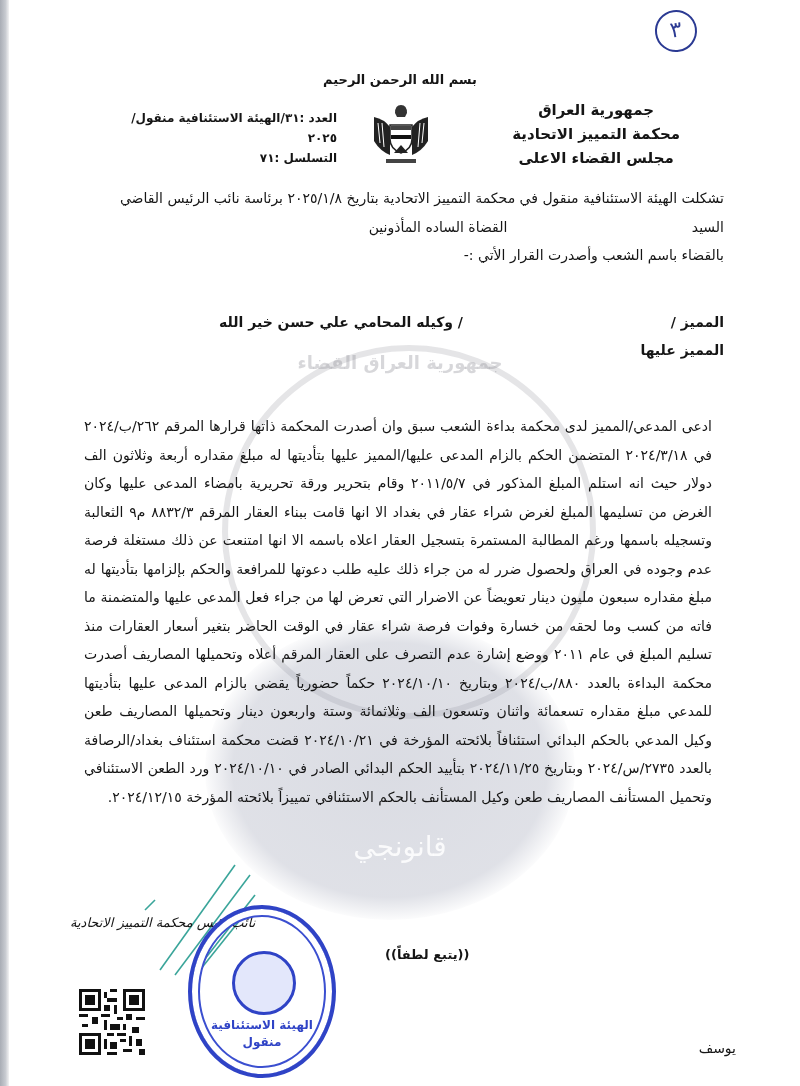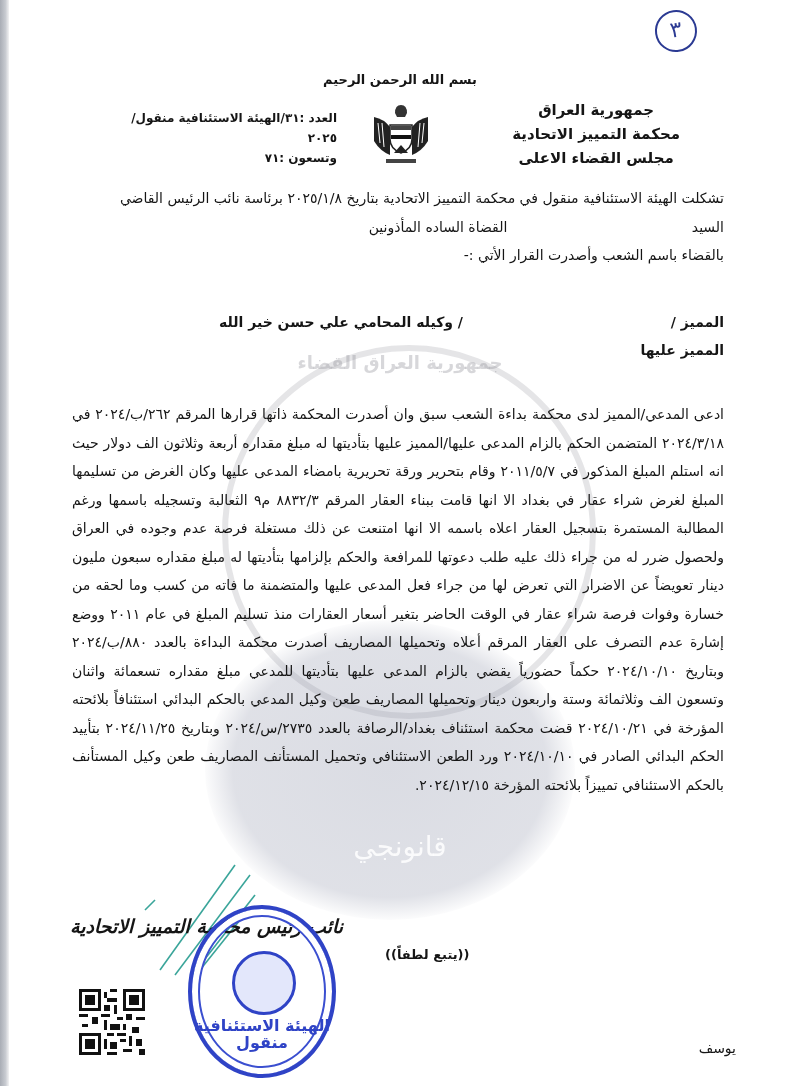--- a/index.html
+++ b/index.html
@@ -37,21 +37,21 @@
     font-size: 14px; font-weight: normal; line-height: 28.5px;
   }
   .intro { top: 184px; }
   .intro .line { display: block; white-space: nowrap; }
   .row { display: flex; justify-content: space-between; }
   .parties { position: absolute; right: 76px; left: 72px; top: 308px; direction: rtl;
     font-size: 14px; font-weight: bold; line-height: 28px; }
   .parties .pl { display: flex; }
   .parties .lab { width: 150px; }
   .main { top: 400px; text-align-last: right; }
-  .main p { margin: 0; text-align: justify; }
+  .main p { margin: 12px; text-align: justify; }
   .watermark {
     position: absolute; left: 222px; top: 345px; width: 362px; height: 362px;
     border-radius: 50%; border: 6px solid rgba(150,150,160,0.25);
     pointer-events: none;
   }
   .wm-disc {
     position: absolute; left: 205px; top: 620px; width: 370px; height: 300px;
     border-radius: 50%;
     background: radial-gradient(ellipse at center, rgba(150,155,175,0.35) 0%, rgba(150,155,175,0.30) 60%, rgba(150,155,175,0.0) 72%);
     pointer-events: none;
@@ -61,42 +61,42 @@
     font-size: 28px; color: rgba(255,255,255,0.85); direction: rtl;
     font-family: "DejaVu Sans", sans-serif; pointer-events: none;
   }
   .wm-top {
     position: absolute; left: 0; width: 800px; top: 352px; text-align: center;
     font-size: 18px; color: rgba(140,140,150,0.35); direction: rtl; font-weight: bold;
     pointer-events: none;
   }
   .signature {
     position: absolute; left: 70px; top: 915px; direction: rtl;
-    font-size: 19px; font-weight: bold; font-style: italic;
+    font-size: 13px; font-weight: normal; font-style: italic;
   }
   .follow {
     position: absolute; left: 385px; top: 947px; direction: rtl;
     font-size: 13px; font-weight: bold; text-align: right;
   }
   .typist {
     position: absolute; right: 64px; top: 1040px; direction: rtl; font-size: 14px;
   }
   .qr { position: absolute; left: 79px; top: 988px; width: 66px; height: 68px; }
   .stamp {
     position: absolute; left: 188px; top: 905px; width: 140px; height: 165px;
     border: 4px solid #2f43c6; border-radius: 50%;
     box-shadow: inset 0 0 0 6px #ffffff, inset 0 0 0 8px #3b4fd0;
     color: #2f43c6; text-align: center; direction: rtl;
   }
   .stamp .inner {
     position: absolute; left: 40px; top: 42px; width: 58px; height: 58px;
     border: 3px solid #2f43c6; border-radius: 50%; background: #e3e7fb;
   }
   .stamp .label { position: absolute; left: 0; width: 140px; top: 108px;
-    font-size: 16px; font-weight: bold; line-height: 17px; }
+    font-size: 12px; font-weight: bold; line-height: 17px; }
   .sig-scribble { position: absolute; left: 140px; top: 850px; width: 120px; height: 130px; }
 </style>
 </head>
 <body>
 
 <div class="left-shadow"></div>
 
 <div class="page-mark">٣</div>
 
 <div class="basmala">بسم الله الرحمن الرحيم</div>
@@ -119,21 +119,21 @@
   </g>
   <path d="M20 22 h22 v14 q0 10 -11 14 q-11 -4 -11 -14z" fill="#fff" stroke="#222" stroke-width="1.5"></path>
   <rect x="21" y="23" width="20" height="4" fill="#444"></rect>
   <rect x="21" y="32" width="20" height="4" fill="#111"></rect>
   <path d="M24 50 l7 -8 l7 8z" fill="#222"></path>
   <rect x="16" y="56" width="30" height="4" fill="#444"></rect>
 </svg>
 
 <div class="header-left">
   <div>العدد :٣١/الهيئة الاستئنافية منقول/٢٠٢٥</div>
-  <div>وتسعون :٧١</div>
+  <div>التسلسل :٧١</div>
 </div>
 
 <div class="watermark"></div>
 <div class="wm-top">جمهورية العراق القضاء</div>
 <div class="wm-disc"></div>
 
 <div class="body-text intro">
   <span class="line">تشكلت الهيئة الاستئنافية منقول في محكمة التمييز الاتحادية بتاريخ ٢٠٢٥/١/٨ برئاسة نائب الرئيس القاضي</span>
   <span class="line row">
     <span>السيد</span>

